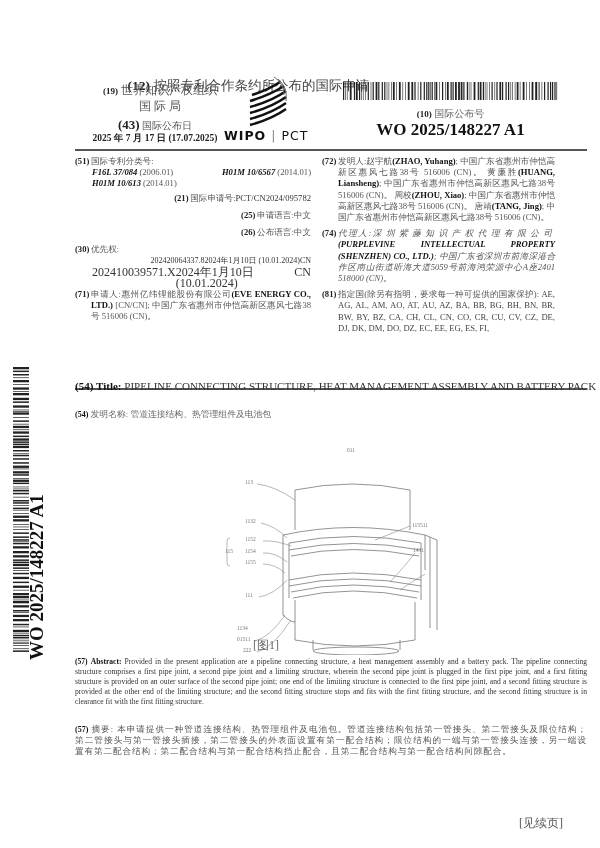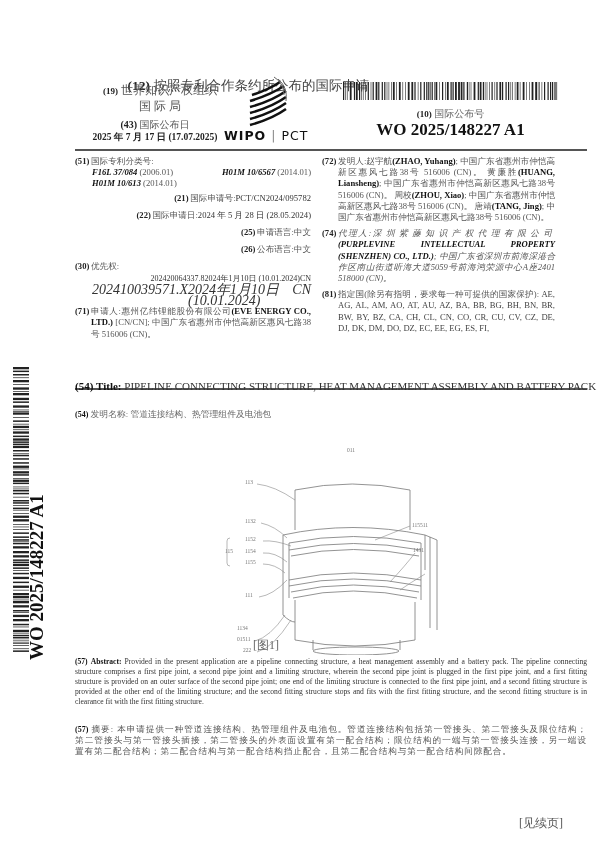--- a/index.html
+++ b/index.html
@@ -8,21 +8,21 @@
   .abs { position: absolute; }
   .b { font-weight: bold; color: #111; }
   .bi { font-weight: bold; font-style: italic; color: #111; }
 
   
   #hdr-title { left: 0; width: 497px; top: 77px; text-align: center; font-size: 13.5px; color: #444; }
   #hdr-title .num { font-weight: bold; color: #222; }
   #org { left: 80px; width: 160px; top: 83px; text-align: center; font-size: 12px; color: #555; line-height: 15px; }
   #org .num { font-size: 9px; font-weight: bold; color: #222; }
   #pubdate { left: 70px; width: 170px; top: 118px; text-align: center; font-size: 10px; color: #555; line-height: 13px; }
-  #pubdate .num { font-size: 10px; font-weight: bold; color: #222; }
+  #pubdate .num { font-size: 13px; font-weight: bold; color: #222; }
   #pubdate .d { font-weight: bold; color: #222; font-size: 9.5px; }
   #wipo-logo { left: 236px; top: 75px; width: 75px; height: 70px; }
   #wipo-text { left: 224px; top: 128px; font-family: "DejaVu Sans", sans-serif; font-weight: bold; font-size: 12.5px; letter-spacing: 1px; color: #111; }
   #wipo-text .pct { font-weight: normal; }
   #barcode-top { left: 343px; top: 82px; width: 215px; height: 18px; }
   #pubno-label { left: 343px; width: 215px; top: 107px; text-align: center; font-size: 10px; color: #666; }
   #pubno-label .num { font-size: 9px; font-weight: bold; color: #222; }
   #pubno { left: 343px; width: 215px; top: 120px; text-align: center; font-size: 17px; font-weight: bold; color: #111; }
   .rule { position: absolute; height: 2px; background: #555; }
 
@@ -195,43 +195,39 @@
       <span style="margin-left:auto;"><span class="bi">H01M 10/6567</span> <span>(2014.01)</span></span>
     </div>
     <div class="ind"><span class="bi">H01M 10/613</span> <span>(2014.01)</span></div>
   </div>
 
   <div class="row-lr" style="margin-bottom:6px;">
     <span><span class="code">(21)</span><span>国际申请号:</span></span>
     <span class="mono-ish">PCT/CN2024/095782</span>
   </div>
 
-  <div class="row-lr" style="margin-bottom:6px;">
-    <span><span class="code">(22)</span><span>国际申请日:</span></span>
-    <span class="mono-ish">2024 年 5 月 28 日 (28.05.2024)</span>
-  </div>
 
   <div class="row-lr" style="margin-bottom:6px;">
     <span><span class="code">(25)</span><span>申请语言:</span></span>
     <span>中文</span>
   </div>
 
   <div class="row-lr" style="margin-bottom:6px;">
     <span><span class="code">(26)</span><span>公布语言:</span></span>
     <span>中文</span>
   </div>
 
   <div style="">
     <div><span class="code">(30)</span><span>优先权:</span></div>
     <div class="ind row-lr mono-ish" style="font-size:8px;">
       <span>202420064337.8</span>
       <span>2024年1月10日 (10.01.2024)</span>
       <span>CN</span>
     </div>
-    <div class="ind row-lr mono-ish" style="font-size:14px;font-style:italic;">
+    <div class="ind row-lr mono-ish" style="font-size:12px;">
       <span>202410039571.X</span>
       <span>2024年1月10日 (10.01.2024)</span>
       <span>CN</span>
     </div>
   </div>
 
   <div style="display:flex;">
     <span class="code">(71)</span>
     <span style="flex:1; text-align:justify;">
       <span>申请人:</span><span>惠州亿纬锂能股份有限公司</span><span class="b">(EVE ENERGY CO., LTD.)</span><span> [CN/CN]; 中国广东省惠州市仲恺高新区惠风七路38号 516006 (CN)。</span>

